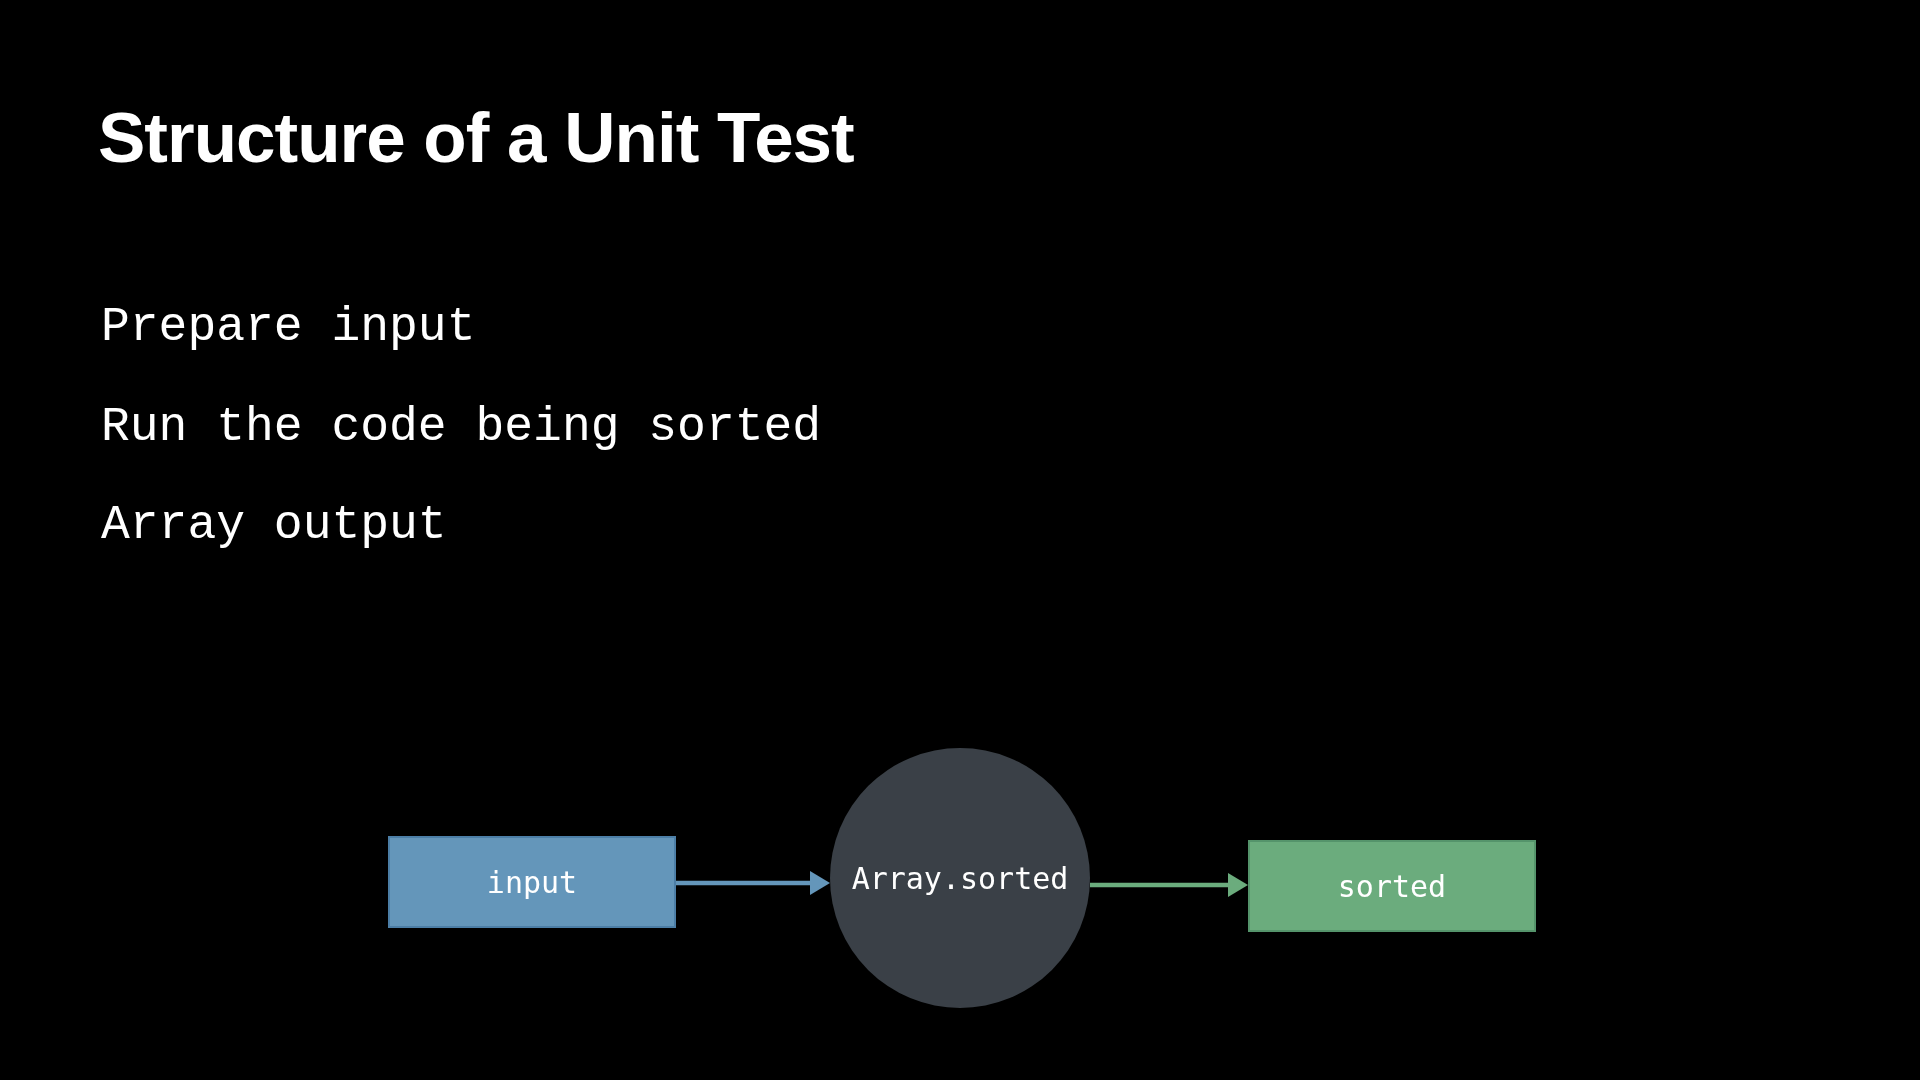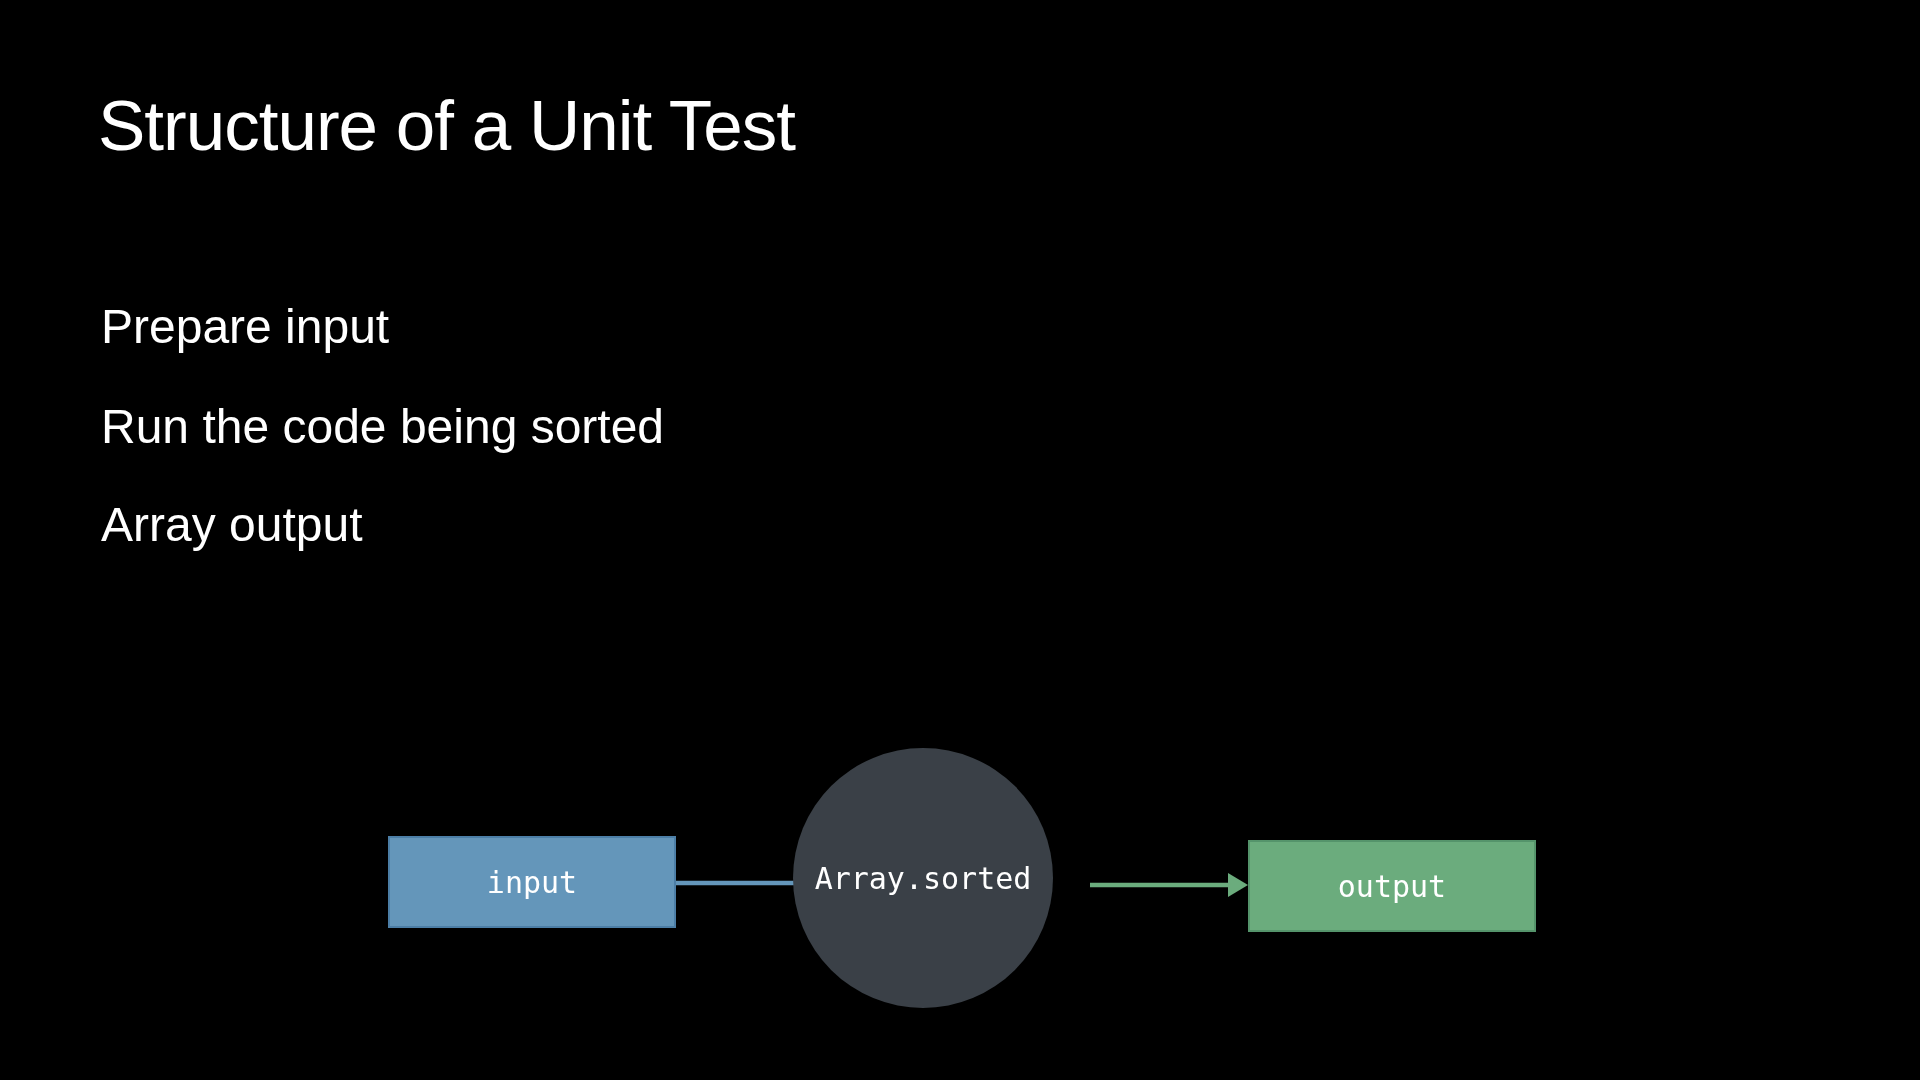--- a/index.html
+++ b/index.html
@@ -12,34 +12,35 @@
     width: 1920px;
     height: 1080px;
     background: var(--background, #000);
     overflow: hidden;
     font-family: "Liberation Sans", sans-serif;
     color: var(--text, #fff);
   }
   .title {
     position: absolute;
     left: 98px;
-    top: 42px;
+    top: 54px;
     font-size: 71px;
-    font-weight: 400;
+    font-weight: 700;
     letter-spacing: -1px;
     line-height: 1;
     white-space: nowrap;
   }
   .bullet {
     position: absolute;
     left: 101px;
     font-size: 48px;
     font-weight: 400;
     line-height: 1;
     white-space: nowrap;
+    font-family: Liberation Mono, monospace;
   }
   .bullet-0 { top: 303px; }
   .bullet-1 { top: 403px; }
   .bullet-2 { top: 501px; }
 
   .node {
     position: absolute;
     display: flex;
     align-items: center;
     justify-content: center;
@@ -50,21 +51,21 @@
   }
   .node-input {
     left: 388px;
     top: 836px;
     width: 288px;
     height: 92px;
     background: var(--node-blue, #6496BA);
     border: 2px solid var(--node-blue-border, #4C7EA6);
   }
   .node-function {
-    left: 793px;
+    left: 830px;
     top: 748px;
     width: 260px;
     height: 260px;
     border-radius: 50%;
     background: var(--node-gray, #3A4047);
   }
   .node-output {
     left: 1248px;
     top: 840px;
     width: 288px;
@@ -106,18 +107,18 @@
     <div class="node node-function">
       <span>Array.sorted</span>
     </div>
 
     <svg class="arrow arrow-green" width="158" height="26" viewBox="0 0 158 26">
       <line x1="0" y1="13" x2="138" y2="13" stroke="currentColor" stroke-width="4.5"></line>
       <polygon points="138,1 158,13 138,25" fill="currentColor"></polygon>
     </svg>
 
     <div class="node node-output">
-      <span>output</span>
+      <span>sorted</span>
     </div>
 
   </div>
 
 </div>
 
 </body></html>

